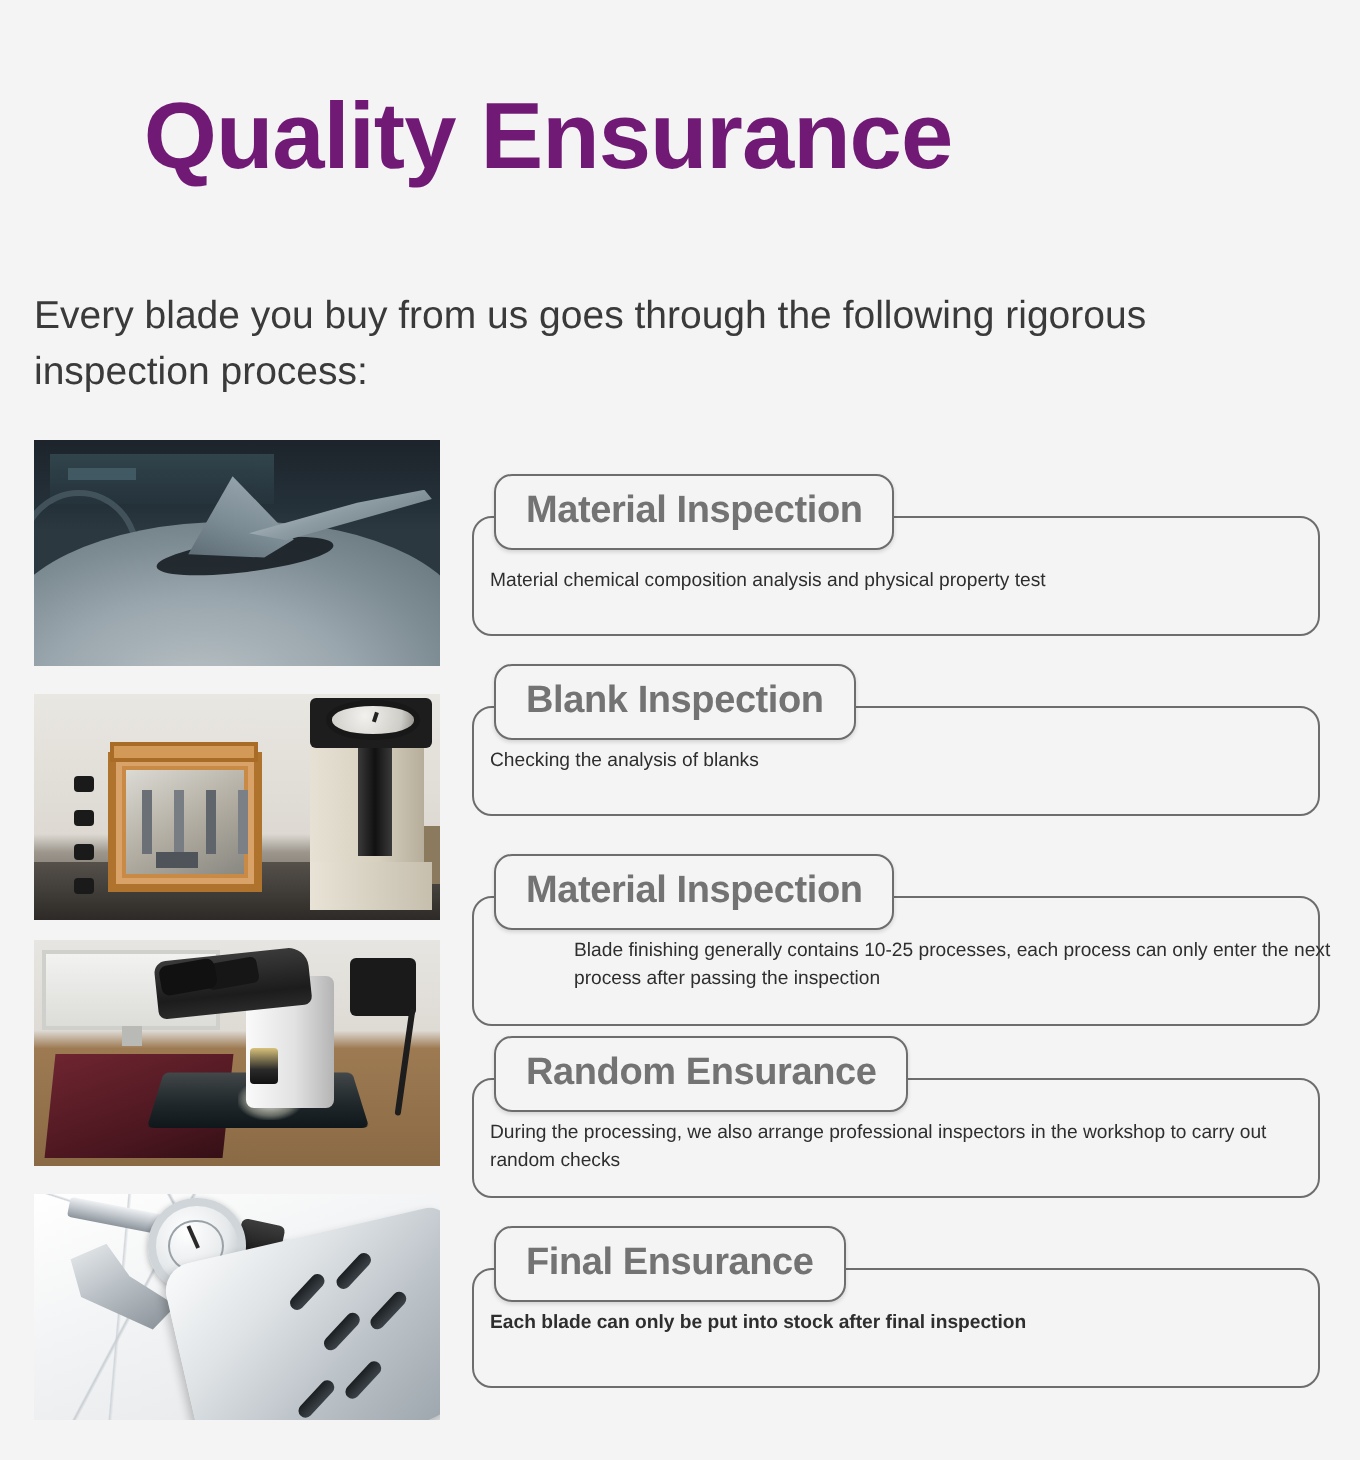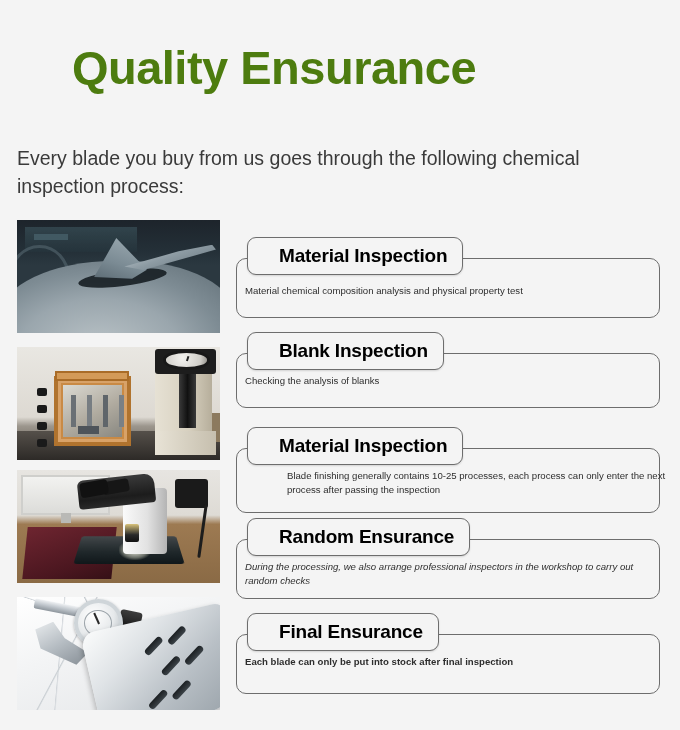--- a/index.html
+++ b/index.html
@@ -21,21 +21,21 @@
 
   
   .title {
     position: absolute;
     left: 0;
     top: 42px;
     width: 548px;
     text-align: center;
     font-size: 47px;
     font-weight: bold;
-    color: #4d7c0f;
+    color: #701a75;
     letter-spacing: -0.5px;
     line-height: 1.1;
   }
 
   .subtitle {
     position: absolute;
     left: 17px;
     top: 144px;
     width: 648px;
     font-size: 19.5px;
@@ -332,34 +332,33 @@
     align-items: center;
     background: #f4f4f4;
     border: 1px solid #6d6d6d;
     border-radius: 9px;
     box-shadow: 0 1px 2px rgba(0,0,0,.14);
   }
 
   .card-badge-label {
     font-size: 19px;
     font-weight: bold;
-    color: #000000;
+    color: #737373;
     white-space: nowrap;
     letter-spacing: -0.2px;
-    margin-left: 16px;
   }
 </style>
 </head>
 <body>
 
 <div class="page">
 
   <h1 class="title">Quality Ensurance</h1>
 
-  <p class="subtitle">Every blade you buy from us goes through the following chemical inspection process:</p>
+  <p class="subtitle">Every blade you buy from us goes through the following rigorous inspection process:</p>
 
   <div class="photo" id="photo-0">
     <div class="inner">
       <div class="pw-bg"></div>
       <div class="pw-panel"></div>
       <div class="pw-rim"></div>
       <div class="pw-mound"></div>
       <div class="pw-shadow"></div>
       <div class="pw-peak"></div>
       <div class="pw-scoop"></div>
@@ -443,21 +442,21 @@
   <div class="card" id="card-2" style="top: 427px;">
     <div class="card-box" style="top: 21px; height: 65px;"></div>
     <div class="card-desc" style="top: 42px; margin-left: 42px;">Blade finishing generally contains 10-25 processes, each process can only enter the next process after passing the inspection</div>
     <div class="card-badge">
       <span class="card-badge-label">Material Inspection</span>
     </div>
   </div>
 
   <div class="card" id="card-3" style="top: 518px;">
     <div class="card-box" style="top: 21px; height: 60px;"></div>
-    <div class="card-desc" style="top: 42px; font-style: italic;">During the processing, we also arrange professional inspectors in the workshop to carry out random checks</div>
+    <div class="card-desc" style="top: 42px;">During the processing, we also arrange professional inspectors in the workshop to carry out random checks</div>
     <div class="card-badge">
       <span class="card-badge-label">Random Ensurance</span>
     </div>
   </div>
 
   <div class="card" id="card-4" style="top: 613px;">
     <div class="card-box" style="top: 21px; height: 60px;"></div>
     <div class="card-desc" style="top: 42px; font-weight: bold;">Each blade can only be put into stock after final inspection</div>
     <div class="card-badge">
       <span class="card-badge-label">Final Ensurance</span>

